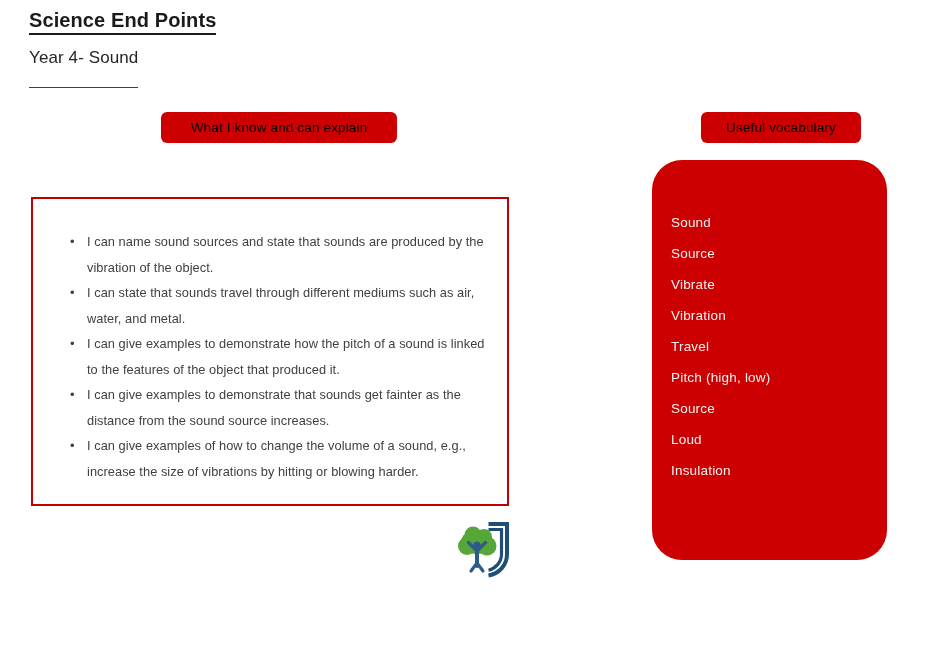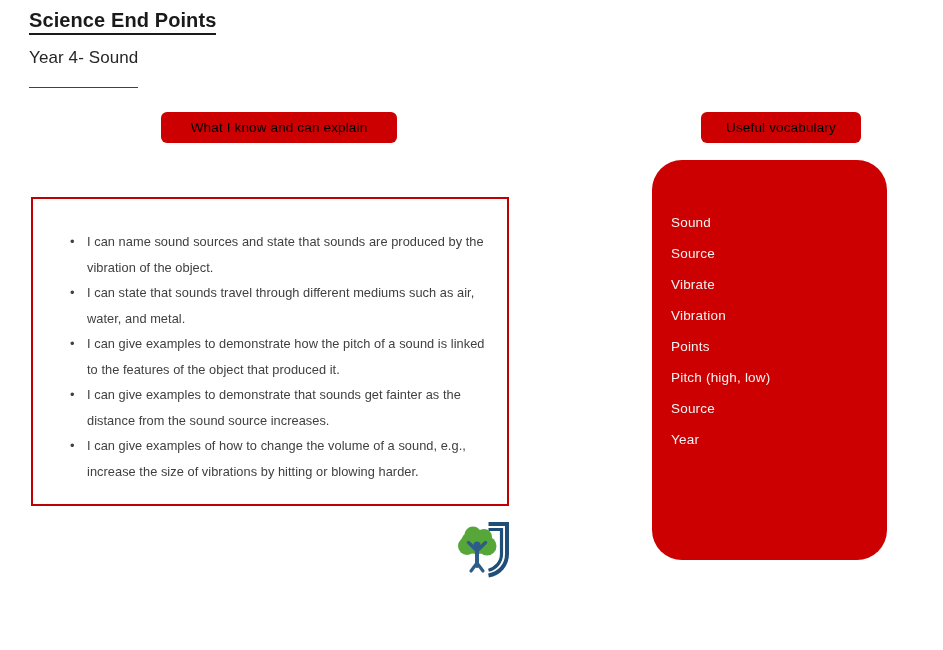--- a/index.html
+++ b/index.html
@@ -165,24 +165,25 @@
     <li>I can give examples of how to change the volume of a sound, e.g., increase the size of vibrations by hitting or blowing harder.</li>
   </ul>
 </div>
 
 <div id="vocab-panel">
   <ul id="vocab-list">
     <li>Sound</li>
     <li>Source</li>
     <li>Vibrate</li>
     <li>Vibration</li>
-    <li>Points</li>
+    <li>Travel</li>
     <li>Pitch (high, low)</li>
     <li>Source</li>
-    <li>Year</li>
+    <li>Loud</li>
+    <li>Insulation</li>
   </ul>
 </div>
 
 <div id="school-logo">
   <svg width="62" height="62" viewBox="0 0 62 62">
 
     <path d="M33.5 6 L52 6 L52 36 C52 47.5 44 55.5 33.5 57.5" fill="none" stroke="#1F4E79" stroke-width="4" stroke-linecap="butt"></path>
     <path d="M33.5 11.5 L46.5 11.5 L46.5 36 C46.5 44.5 40.5 50.5 33.5 52.2" fill="none" stroke="#1F4E79" stroke-width="3.2" stroke-linecap="butt"></path>
 
     <ellipse cx="22" cy="24" rx="16" ry="12" fill="#57A639"></ellipse>

